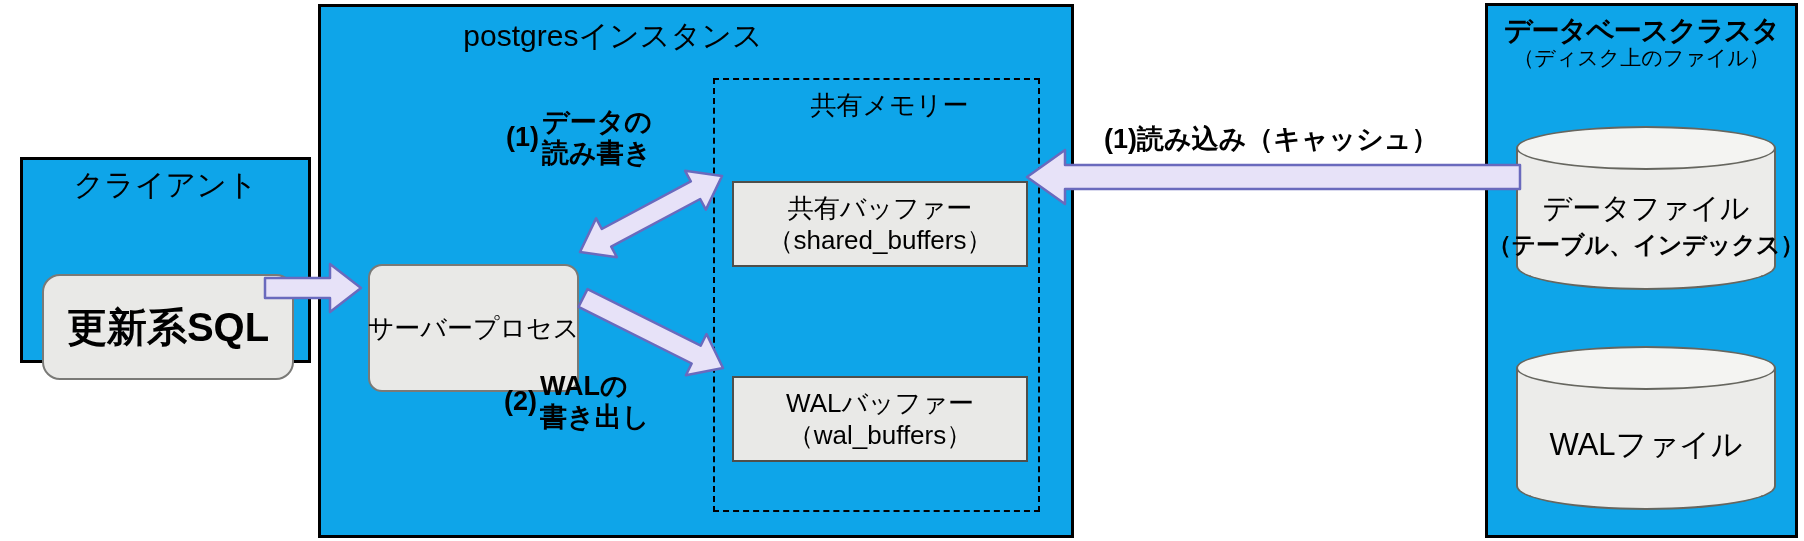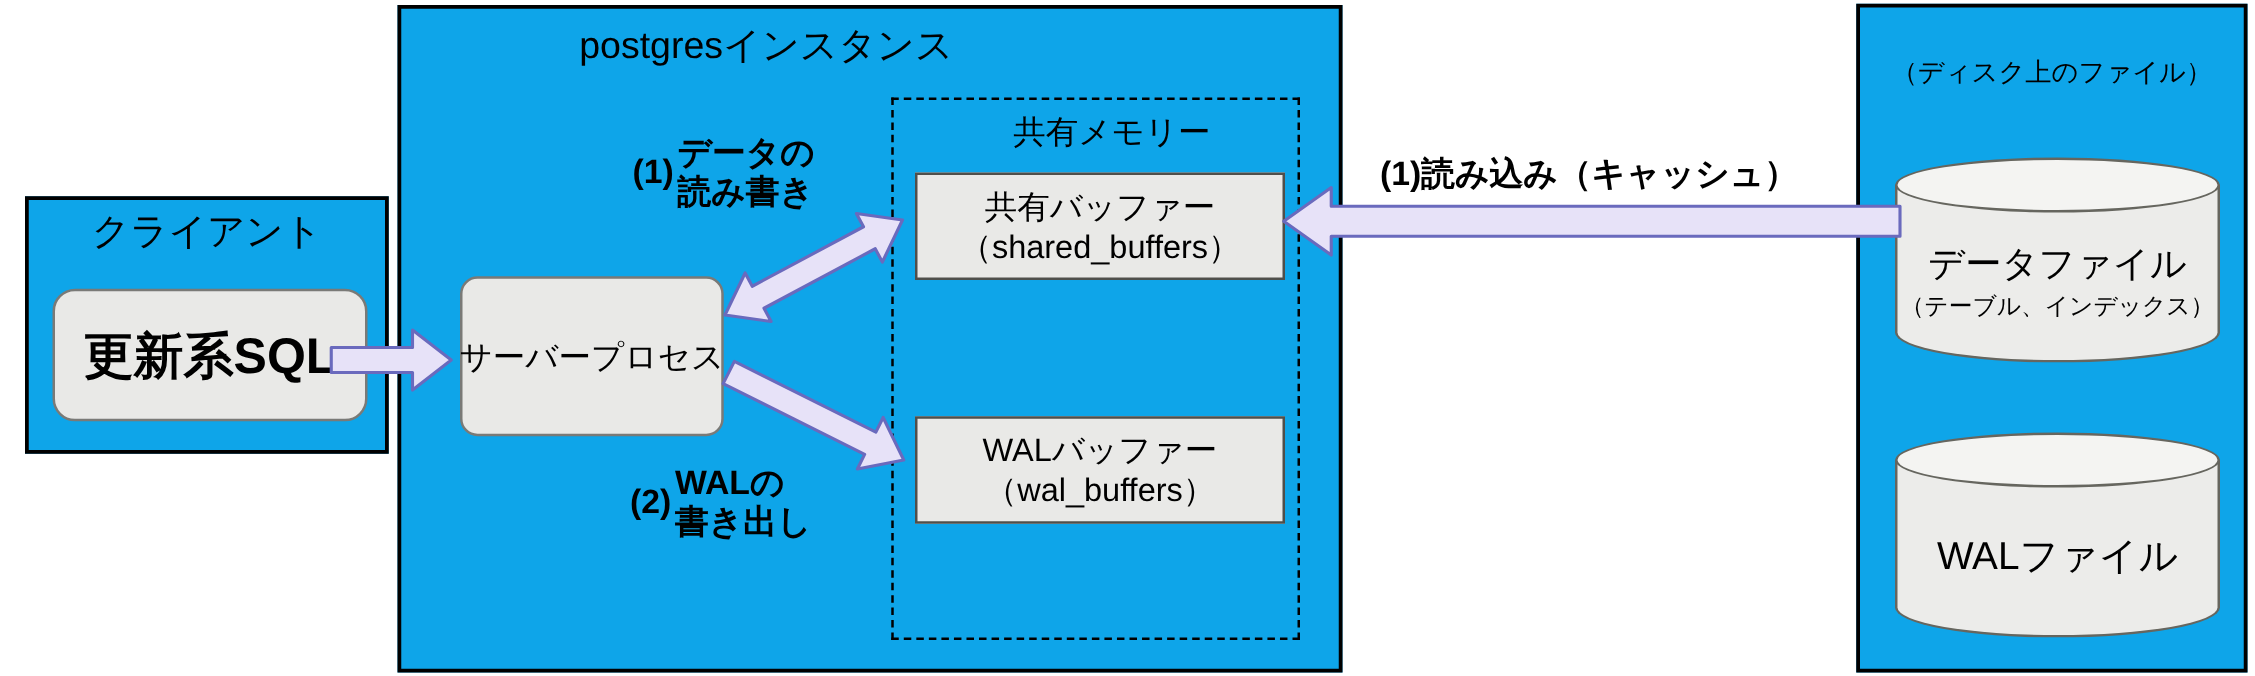--- a/index.html
+++ b/index.html
@@ -14,21 +14,21 @@
 
   .frame-title { position:absolute; left:0; width:100%; text-align:center; font-size:30px; white-space:nowrap; }
   .client-title { top:5px; }
   .pg-title { top:9px; left:12px; width:560px; }
   .cluster-title { top:6px; font-size:28px; font-weight:bold; letter-spacing:-1px; }
   .cluster-sub { position:absolute; top:38px; left:0; width:100%; text-align:center; font-size:21px; white-space:nowrap; }
 
   .gnode {
     position:absolute; background:var(--box-fill,#e9e9e7); box-sizing:border-box;
     display:flex; flex-direction:column; align-items:center; justify-content:center;
-    text-align:center; white-space:nowrap;
+    text-align:center; white-space:nowrap;margin-top:43px;
   }
   .sql-node { left:19px; top:71px; width:252px; height:106px;
     border:2px solid var(--box-border,#7a7a77); border-radius:18px; font-weight:bold; font-size:40px; }
   .server-node { left:47px; top:214px; width:211px; height:128px;
     border:2px solid var(--box-border,#7a7a77); border-radius:14px; font-size:26px; }
   .buf-node { left:17px; width:296px; height:86px;
     border:2px solid var(--buffer-border,#4f4f4b); font-size:26px; line-height:1.25; }
   .buf-shared { top:58px; }
   .buf-wal { top:253px; }
 
@@ -47,21 +47,21 @@
   .cyl-datafile { top:120px; }
   .cyl-walfile  { top:340px; }
   .cyl-body { position:absolute; left:0; top:22px; width:100%; height:142px;
     background:var(--cyl-fill,#ececea); border:2px solid var(--cyl-border,#66665f);
     border-top:none; border-radius:0 0 50% 50% / 0 0 24px 24px; box-sizing:border-box;
     display:flex; flex-direction:column; align-items:center; justify-content:center; padding-top:14px; }
   .cyl-top { position:absolute; left:0; top:0; width:100%; height:44px; border-radius:50%;
     background:var(--cyl-top,#f4f4f2); border:2px solid var(--cyl-border,#66665f); box-sizing:border-box; }
   .cyl-line1 { font-size:29px; white-space:nowrap; }
   .cyl-line1-big { font-size:31px; white-space:nowrap; }
-  .cyl-line2 { font-size:19px; white-space:nowrap; }
+  .cyl-line2 { font-size:24px; white-space:nowrap;font-weight:bold; }
 
   .arrow-layer { position:absolute; left:0; top:0; pointer-events:none; }
   .arrow { fill:var(--arrow-fill,#e7e2f8); stroke:var(--arrow-stroke,#6a6abd); stroke-width:2.5; stroke-linejoin:round; }
 </style>
 </head>
 <body>
 
 <div class="canvas">
 
   <div class="frame frame-client">
@@ -87,20 +87,21 @@
       </div>
 
       <div class="gnode buf-node buf-wal">
         <span>WALバッファー</span>
         <span>（wal_buffers）</span>
       </div>
     </div>
   </div>
 
   <div class="frame frame-cluster">
+    <div class="frame-title cluster-title">データベースクラスタ</div>
     <div class="cluster-sub">（ディスク上のファイル）</div>
 
     <div class="cylinder cyl-datafile">
       <div class="cyl-body">
         <span class="cyl-line1">データファイル</span>
         <span class="cyl-line2">（テーブル、インデックス）</span>
       </div>
       <div class="cyl-top"></div>
     </div>
 

